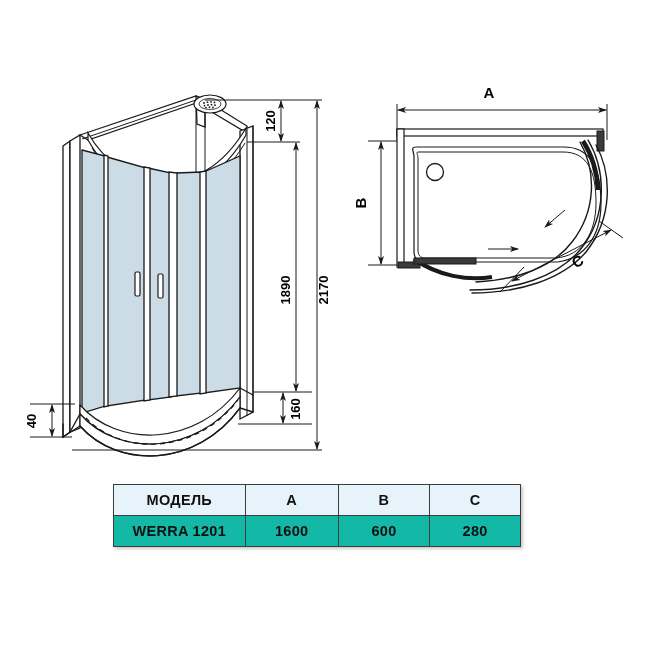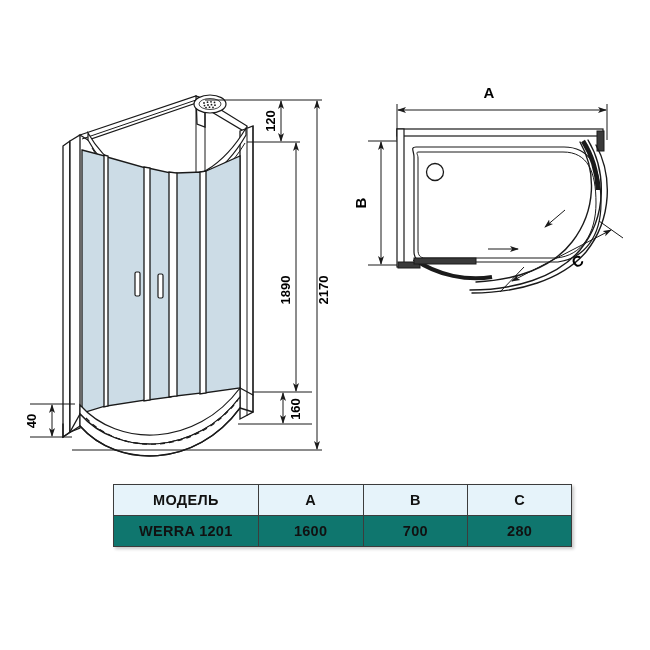--- a/index.html
+++ b/index.html
@@ -79,42 +79,42 @@
   .white-fill {
     fill: #ffffff;
     stroke: #1a1a1a;
     stroke-width: 1.2;
   }
   
   #spec-table {
     position: absolute;
     left: 113px;
     top: 484px;
-    width: 459px;
+    width: 408px;
     border-collapse: collapse;
     background: #ffffff;
     box-shadow: 2px 2px 3px rgba(0,0,0,0.22);
     padding-left: 14px;
   }
   #spec-table td, #spec-table th {
     border: 1px solid #3c3c3c;
     text-align: center;
     font-family: "Liberation Sans", sans-serif;
     font-weight: bold;
     font-size: 14.5px;
     color: #111111;
     padding: 0;
     height: 30px;
     letter-spacing: 0.3px;
   }
   #spec-table thead th {
     background: #e6f3fa;
   }
   #spec-table tbody td {
-    background: #0f766e;
+    background: #14b8a6;
   }
   .col-model { width: 145px; }
   .col-a { width: 105px; }
   .col-b { width: 105px; }
   .col-c { width: 104px; }
 </style>
 </head>
 <body>
 
 <div id="stage">
@@ -332,19 +332,19 @@
         <th class="col-model">МОДЕЛЬ</th>
         <th class="col-a">A</th>
         <th class="col-b">B</th>
         <th class="col-c">C</th>
       </tr>
     </thead>
     <tbody>
       <tr>
         <td>WERRA 1201</td>
         <td>1600</td>
-        <td>700</td>
+        <td>600</td>
         <td>280</td>
       </tr>
     </tbody>
   </table>
 
 </div>
 
 </body></html>

